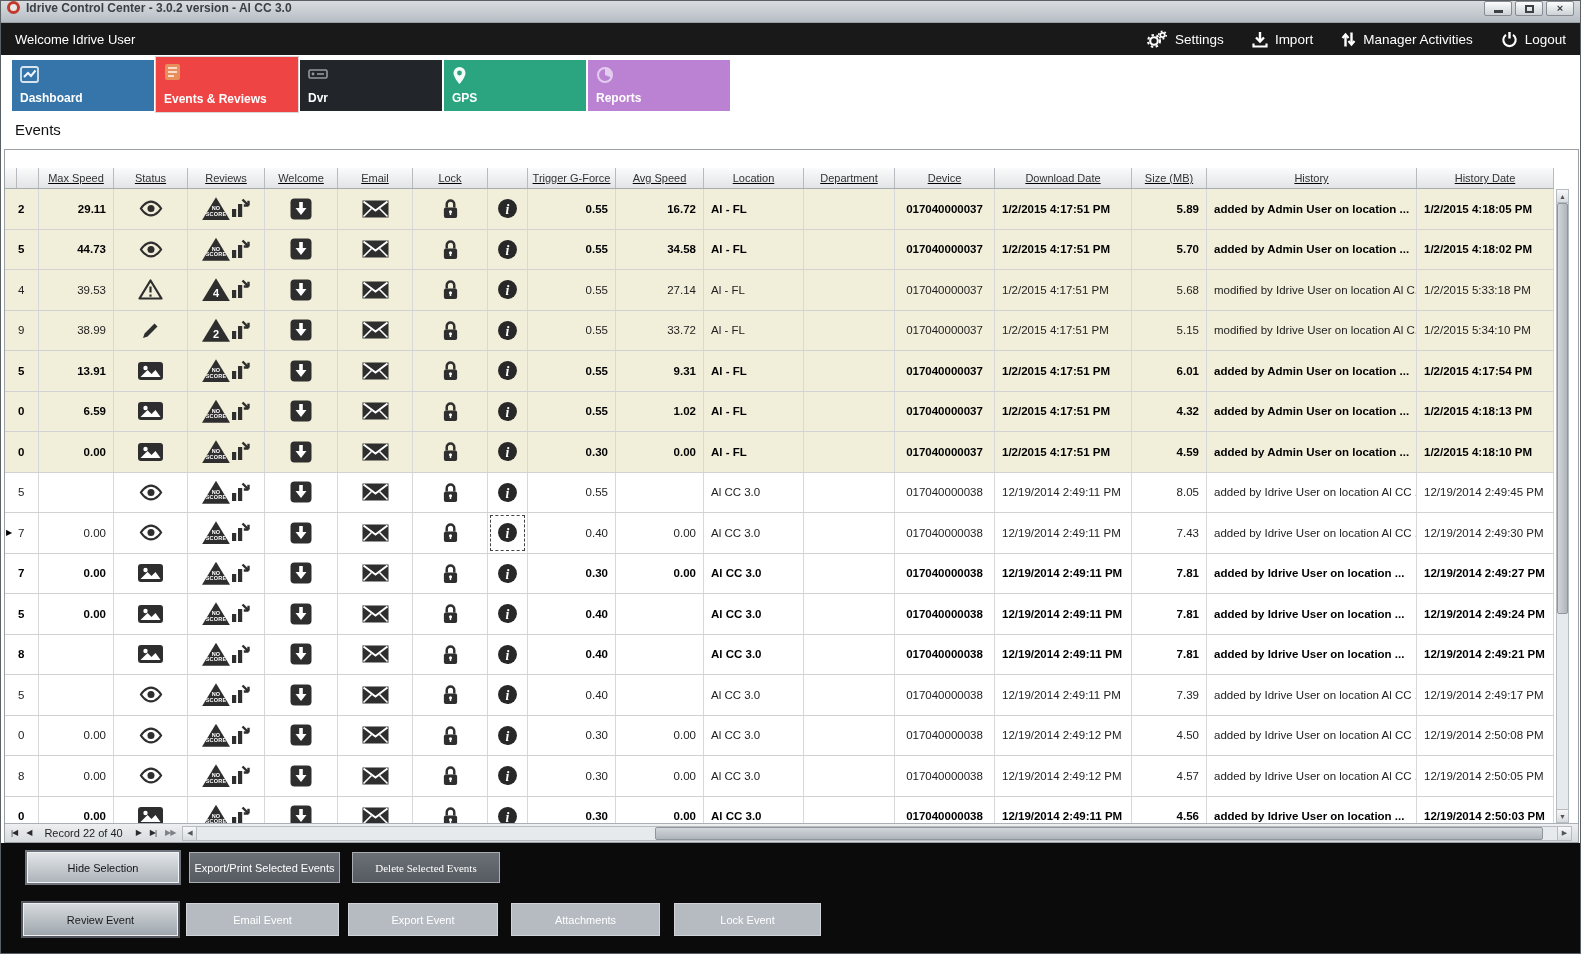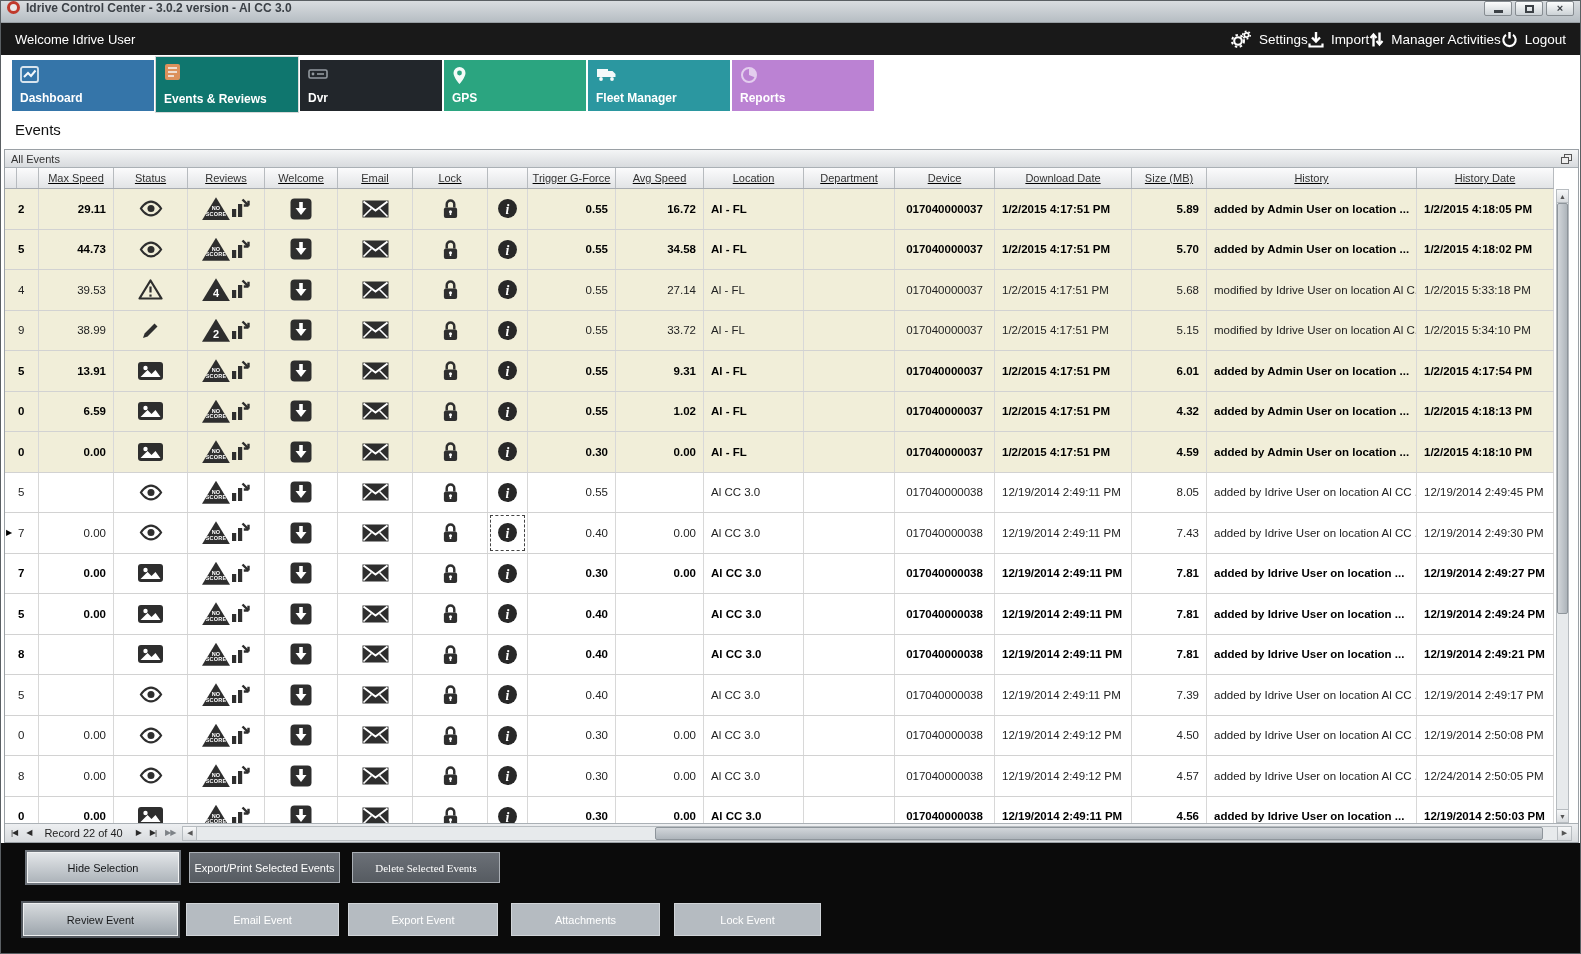--- a/index.html
+++ b/index.html
@@ -16,21 +16,21 @@
   .wbtn { width:28px; height:15px; background:linear-gradient(#fcfdfd,#ccd2d6);
     border:1px solid #868c91; border-radius:2px; display:flex; align-items:center; justify-content:center; cursor:pointer; }
   .wbtn .min-glyph { width:9px; height:3px; background:#3c4146; margin-top:6px; }
   .wbtn .max-glyph { width:9px; height:8px; border:2px solid #3c4146; }
   .wbtn .close-glyph { font-size:11px; font-weight:bold; color:#3c4146; line-height:1; }
 
   
   .topbar { position:absolute; top:22px; left:0; right:0; height:32px; background:#191919;
     display:flex; align-items:center; padding:0 14px; color:#fff; }
   .welcome { font-size:13px; }
-  .topbar-actions { margin-left:auto; display:flex; align-items:center; }
+  .topbar-actions { margin-left:auto; display:flex; align-items:center; gap:28px; }
   .topbar-action { display:flex; align-items:center; gap:7px; font-size:13.5px; cursor:pointer; }
   .topbar-action svg { display:block; }
   .gear-wrap { position:relative; width:22px; height:18px; }
 
   
   .tabstrip { position:absolute; top:54px; left:0; right:0; height:59px; background:#fff;
     display:flex; gap:2px; padding:5px 0 0 11px; }
   .tab { position:relative; width:142px; height:51px; cursor:pointer; }
   .tab.active { height:55px; margin-top:-3px; box-shadow:0 0 0 1px #d8d8d8; }
   .tab .tab-icon { position:absolute; top:6px; left:8px; opacity:.95; }
@@ -183,21 +183,21 @@
   <div class="tabstrip">
     <div class="tab" style="background: rgb(53, 117, 169);">
       <span class="tab-icon">
         <svg width="19" height="17" viewBox="0 0 19 17">
             <rect x="1" y="1" width="17" height="15" rx="2" fill="none" stroke="#fff" stroke-width="1.8" opacity=".85"></rect>
             <path d="M4 11 L8 7 L11 10 L15.5 4.5" fill="none" stroke="#fff" stroke-width="2"></path>
           </svg>
       </span>
       <span class="tab-label">Dashboard</span>
     </div>
-    <div class="tab active" style="background: #0f766e;">
+    <div class="tab active" style="background: #ef4444;">
       <span class="tab-icon">
         <svg width="17" height="18" viewBox="0 0 17 18">
             <rect x="1" y="1" width="15" height="16" rx="2" fill="#e8935c"></rect>
             <path d="M4 5 H13 M4 9 H13 M4 13 H10" stroke="#fff" stroke-width="1.7"></path>
           </svg>
       </span>
       <span class="tab-label">Events &amp; Reviews</span>
     </div>
     <div class="tab" style="background: rgb(34, 38, 43);">
       <span class="tab-icon">
@@ -211,54 +211,36 @@
     </div>
     <div class="tab" style="background: rgb(43, 165, 128);">
       <span class="tab-icon">
         <svg width="15" height="19" viewBox="0 0 15 19">
             <path d="M7.5 1 a6 6 0 0 1 6 6 c0 4.4 -6 11 -6 11 s-6 -6.6 -6 -11 a6 6 0 0 1 6 -6 Z" fill="#fff"></path>
             <circle cx="7.5" cy="7" r="2.4" fill="#2ba580"></circle>
           </svg>
       </span>
       <span class="tab-label">GPS</span>
     </div>
-    <div class="tab" style="background: rgb(43, 151, 160);">
-      <span class="tab-icon">
-        <svg width="21" height="16" viewBox="0 0 21 16">
-            <rect x="1" y="3" width="11" height="8" fill="#fff"></rect>
-            <path d="M12 5 h4.5 l3 3 v3 h-7.5 Z" fill="#fff"></path>
-            <circle cx="5" cy="13" r="1.9" fill="#fff"></circle>
-            <circle cx="16" cy="13" r="1.9" fill="#fff"></circle>
-          </svg>
-      </span>
-      <span class="tab-label">Fleet Manager</span>
-    </div>
     <div class="tab" style="background: rgb(187, 130, 211);">
       <span class="tab-icon">
         <svg width="18" height="18" viewBox="0 0 18 18">
             <circle cx="9" cy="9" r="7" fill="none" stroke="#e6d2f0" stroke-width="2"></circle>
             <path d="M9 9 L9 2 A7 7 0 0 1 15.3 11.5 Z" fill="#e6d2f0"></path>
           </svg>
       </span>
       <span class="tab-label">Reports</span>
     </div>
   </div>
 
   <div class="page-title-bar">
     <span class="page-title">Events</span>
   </div>
 
   <div class="panel">
-    <div class="panel-header">
-      <span>All Events</span>
-      <span class="panel-restore">
-          <span></span>
-          <span></span>
-        </span>
-    </div>
 
     <div class="table-area">
       <div id="col-header" class="grid">
           <div class="hcell"></div>
           <div class="hcell"></div>
           <div class="hcell">Max Speed</div>
           <div class="hcell">Status</div>
           <div class="hcell">Reviews</div>
           <div class="hcell">Welcome</div>
           <div class="hcell">Email</div>
@@ -1159,21 +1141,21 @@
               </svg>
             </div>
     <div class="c num">0.30</div>
     <div class="c num">0.00</div>
     <div class="c">Al CC 3.0</div>
     <div class="c"></div>
     <div class="c center">017040000038</div>
     <div class="c">12/19/2014 2:49:12 PM</div>
     <div class="c num">4.57</div>
     <div class="c">added by Idrive User on location Al CC ...</div>
-    <div class="c">12/24/2014 2:50:05 PM</div>
+    <div class="c">12/19/2014 2:50:05 PM</div>
   </div>
           <div class="trow grid bold">
     <div class="c gutter"></div>
     <div class="c edge">0</div>
     <div class="c num">0.00</div>
     <div class="c iconc">
               <svg width="27" height="20" viewBox="0 0 27 20">
                 <rect x="1" y="1" width="25" height="18" rx="3" fill="#2e2e2e"></rect>
                 <circle cx="8.5" cy="7" r="2.2" fill="#fff"></circle>
                 <path d="M3.5 16 L10.5 9 L14.5 13 L18.5 9 L23.5 16 Z" fill="#fff"></path>

